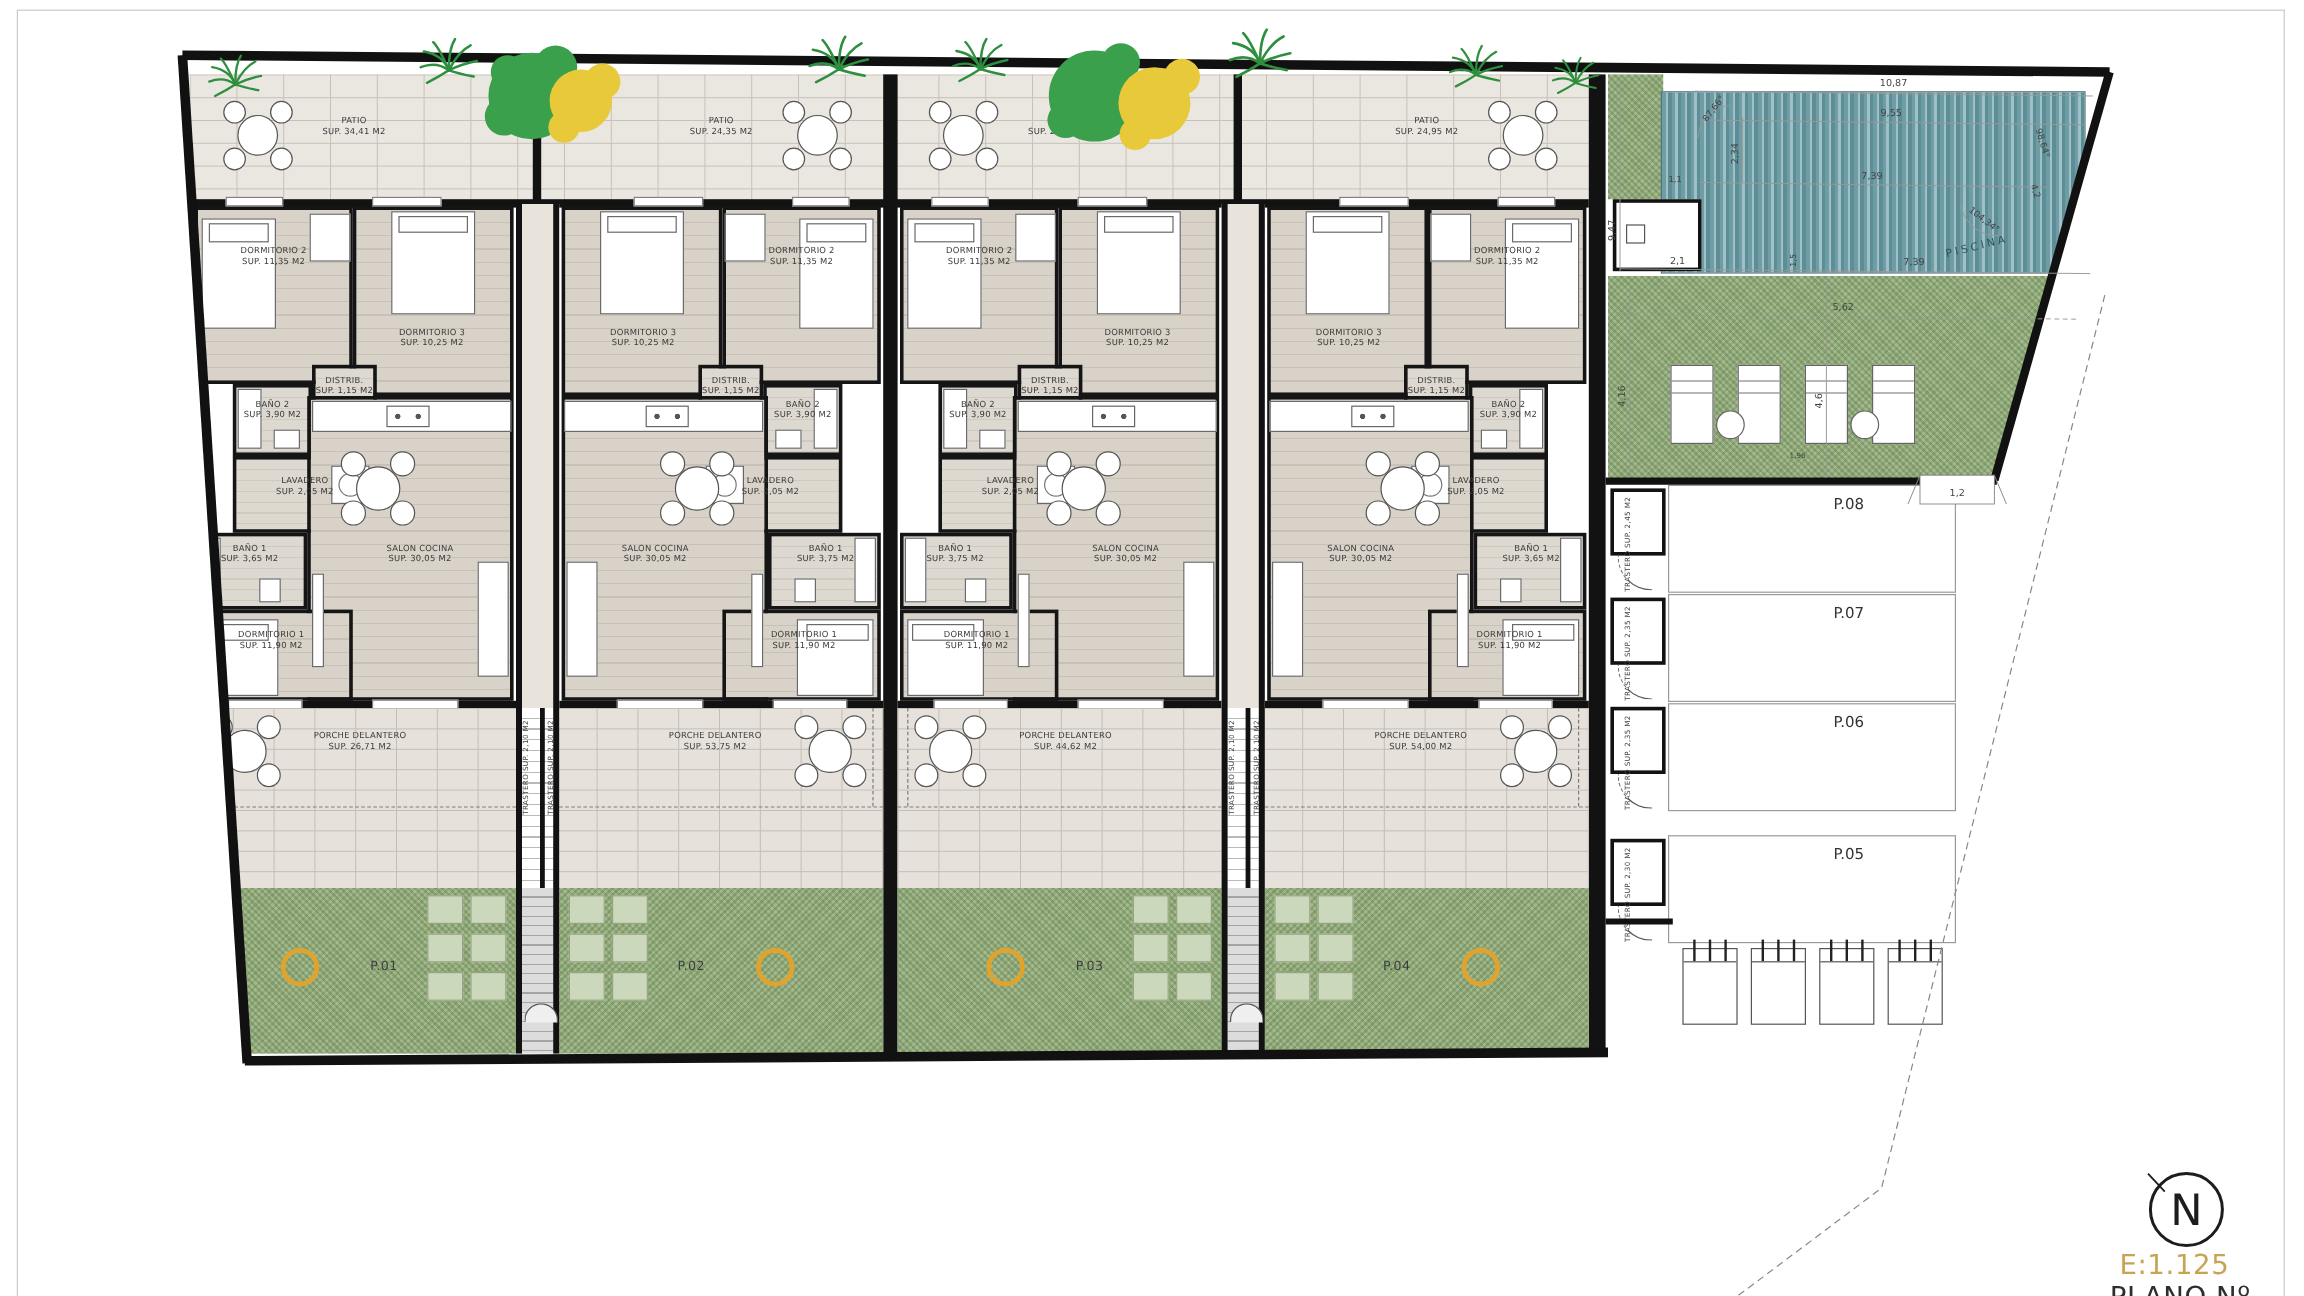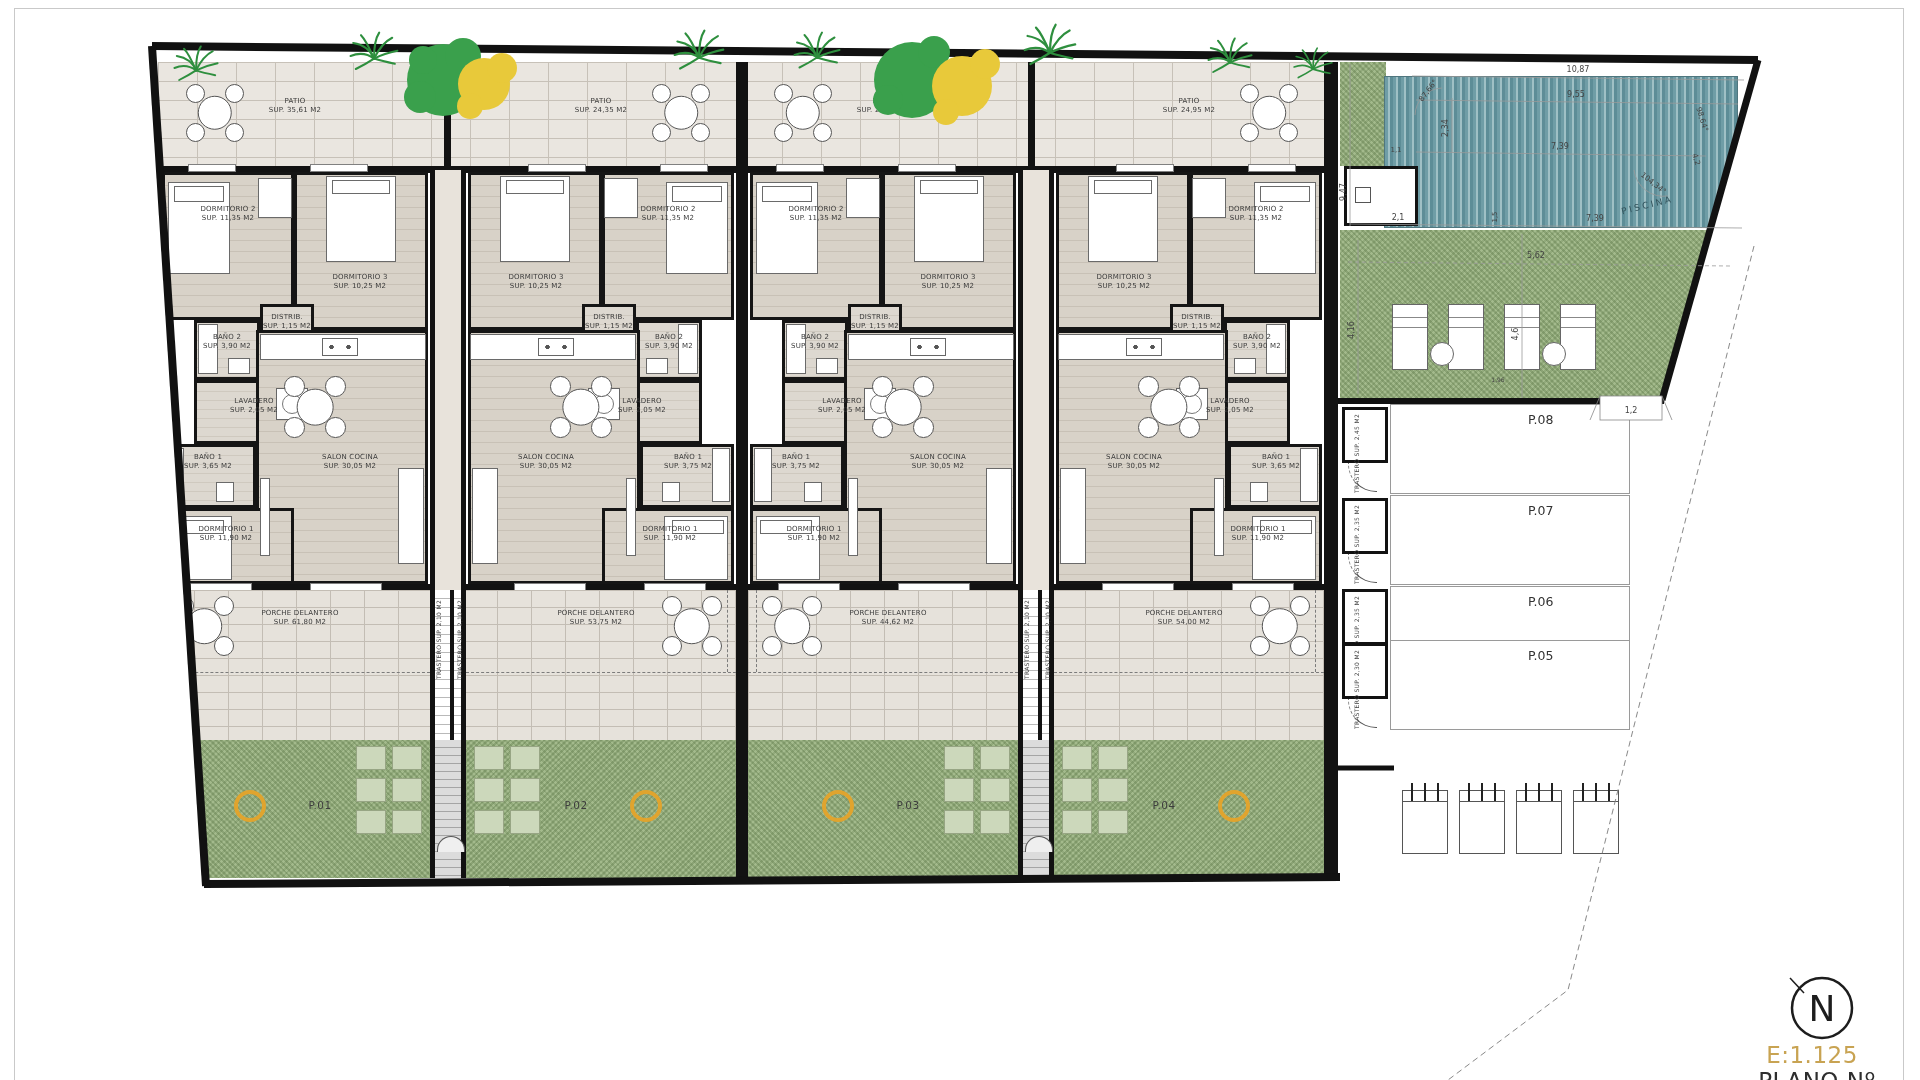--- a/index.html
+++ b/index.html
@@ -98,21 +98,21 @@
 <div class="wall" style="left:1028px;top:62px;width:7px;height:108px;"></div>
 <div class="wall" style="left:736px;top:62px;width:12px;height:816px;"></div>
 <div class="wall" style="left:1324px;top:62px;width:14px;height:818px;"></div>
 <div class="wall" style="left:158px;top:166px;width:1166px;height:7px;"></div>
 
 <div id="units">
     <div class="unit" style="left: 160px;">
 
     <div class="lbl" style="left:135px;top:44px;">
       <span>PATIO</span>
-      <span>SUP. 35,61 M2</span>
+      <span>SUP. 34,41 M2</span>
     </div>
     <div class="table4" style="left:26px;top:22px;width:58px;height:58px;">
       <div class="ch ch1"></div>
         <div class="ch ch2"></div>
         <div class="ch ch3"></div>
         <div class="ch ch4"></div>
         <div class="tc"></div>
     </div>
 
     <div class="room plank" style="left:2px;top:110px;width:132px;height:148px;"></div>
@@ -162,21 +162,21 @@
     <div class="dashv" style="left:8px;top:528px;height:82px;"></div>
     <div class="table4" style="left:14px;top:534px;width:60px;height:60px;">
       <div class="ch ch1"></div>
         <div class="ch ch2"></div>
         <div class="ch ch3"></div>
         <div class="ch ch4"></div>
         <div class="tc"></div>
     </div>
     <div class="lbl" style="left:140px;top:556px;">
       <span>PORCHE DELANTERO</span>
-      <span>SUP. 61,80 M2</span>
+      <span>SUP. 26,71 M2</span>
     </div>
 
     <div class="abs grass" style="left:0;top:678px;width:270px;height:138px;"></div>
     <div class="ring" style="left:74px;top:728px;"></div>
     <div class="planter" style="left:196px;top:684px;"></div>
     <div class="planter" style="left:232px;top:684px;"></div>
     <div class="planter" style="left:196px;top:716px;"></div>
     <div class="planter" style="left:232px;top:716px;"></div>
     <div class="planter" style="left:196px;top:748px;"></div>
     <div class="planter" style="left:232px;top:748px;"></div>
@@ -636,21 +636,21 @@
     <div class="tcell">
       <div class="vlbl" style="left:8px;top:4px;">
         <span>TRASTERO</span>
         <span>SUP. 2,35 M2</span>
       </div>
     </div>
     <div class="tdoor"></div>
     <div class="pspace"></div>
     <div class="plabel">P.06</div>
   </div>
-    <div class="prow" style="top: 640px;">
+    <div class="prow" style="top: 696px;">
     <div class="tcell">
       <div class="vlbl" style="left:8px;top:4px;">
         <span>TRASTERO</span>
         <span>SUP. 2,30 M2</span>
       </div>
     </div>
     <div class="tdoor"></div>
     <div class="pspace"></div>
     <div class="plabel">P.05</div>
   </div>

